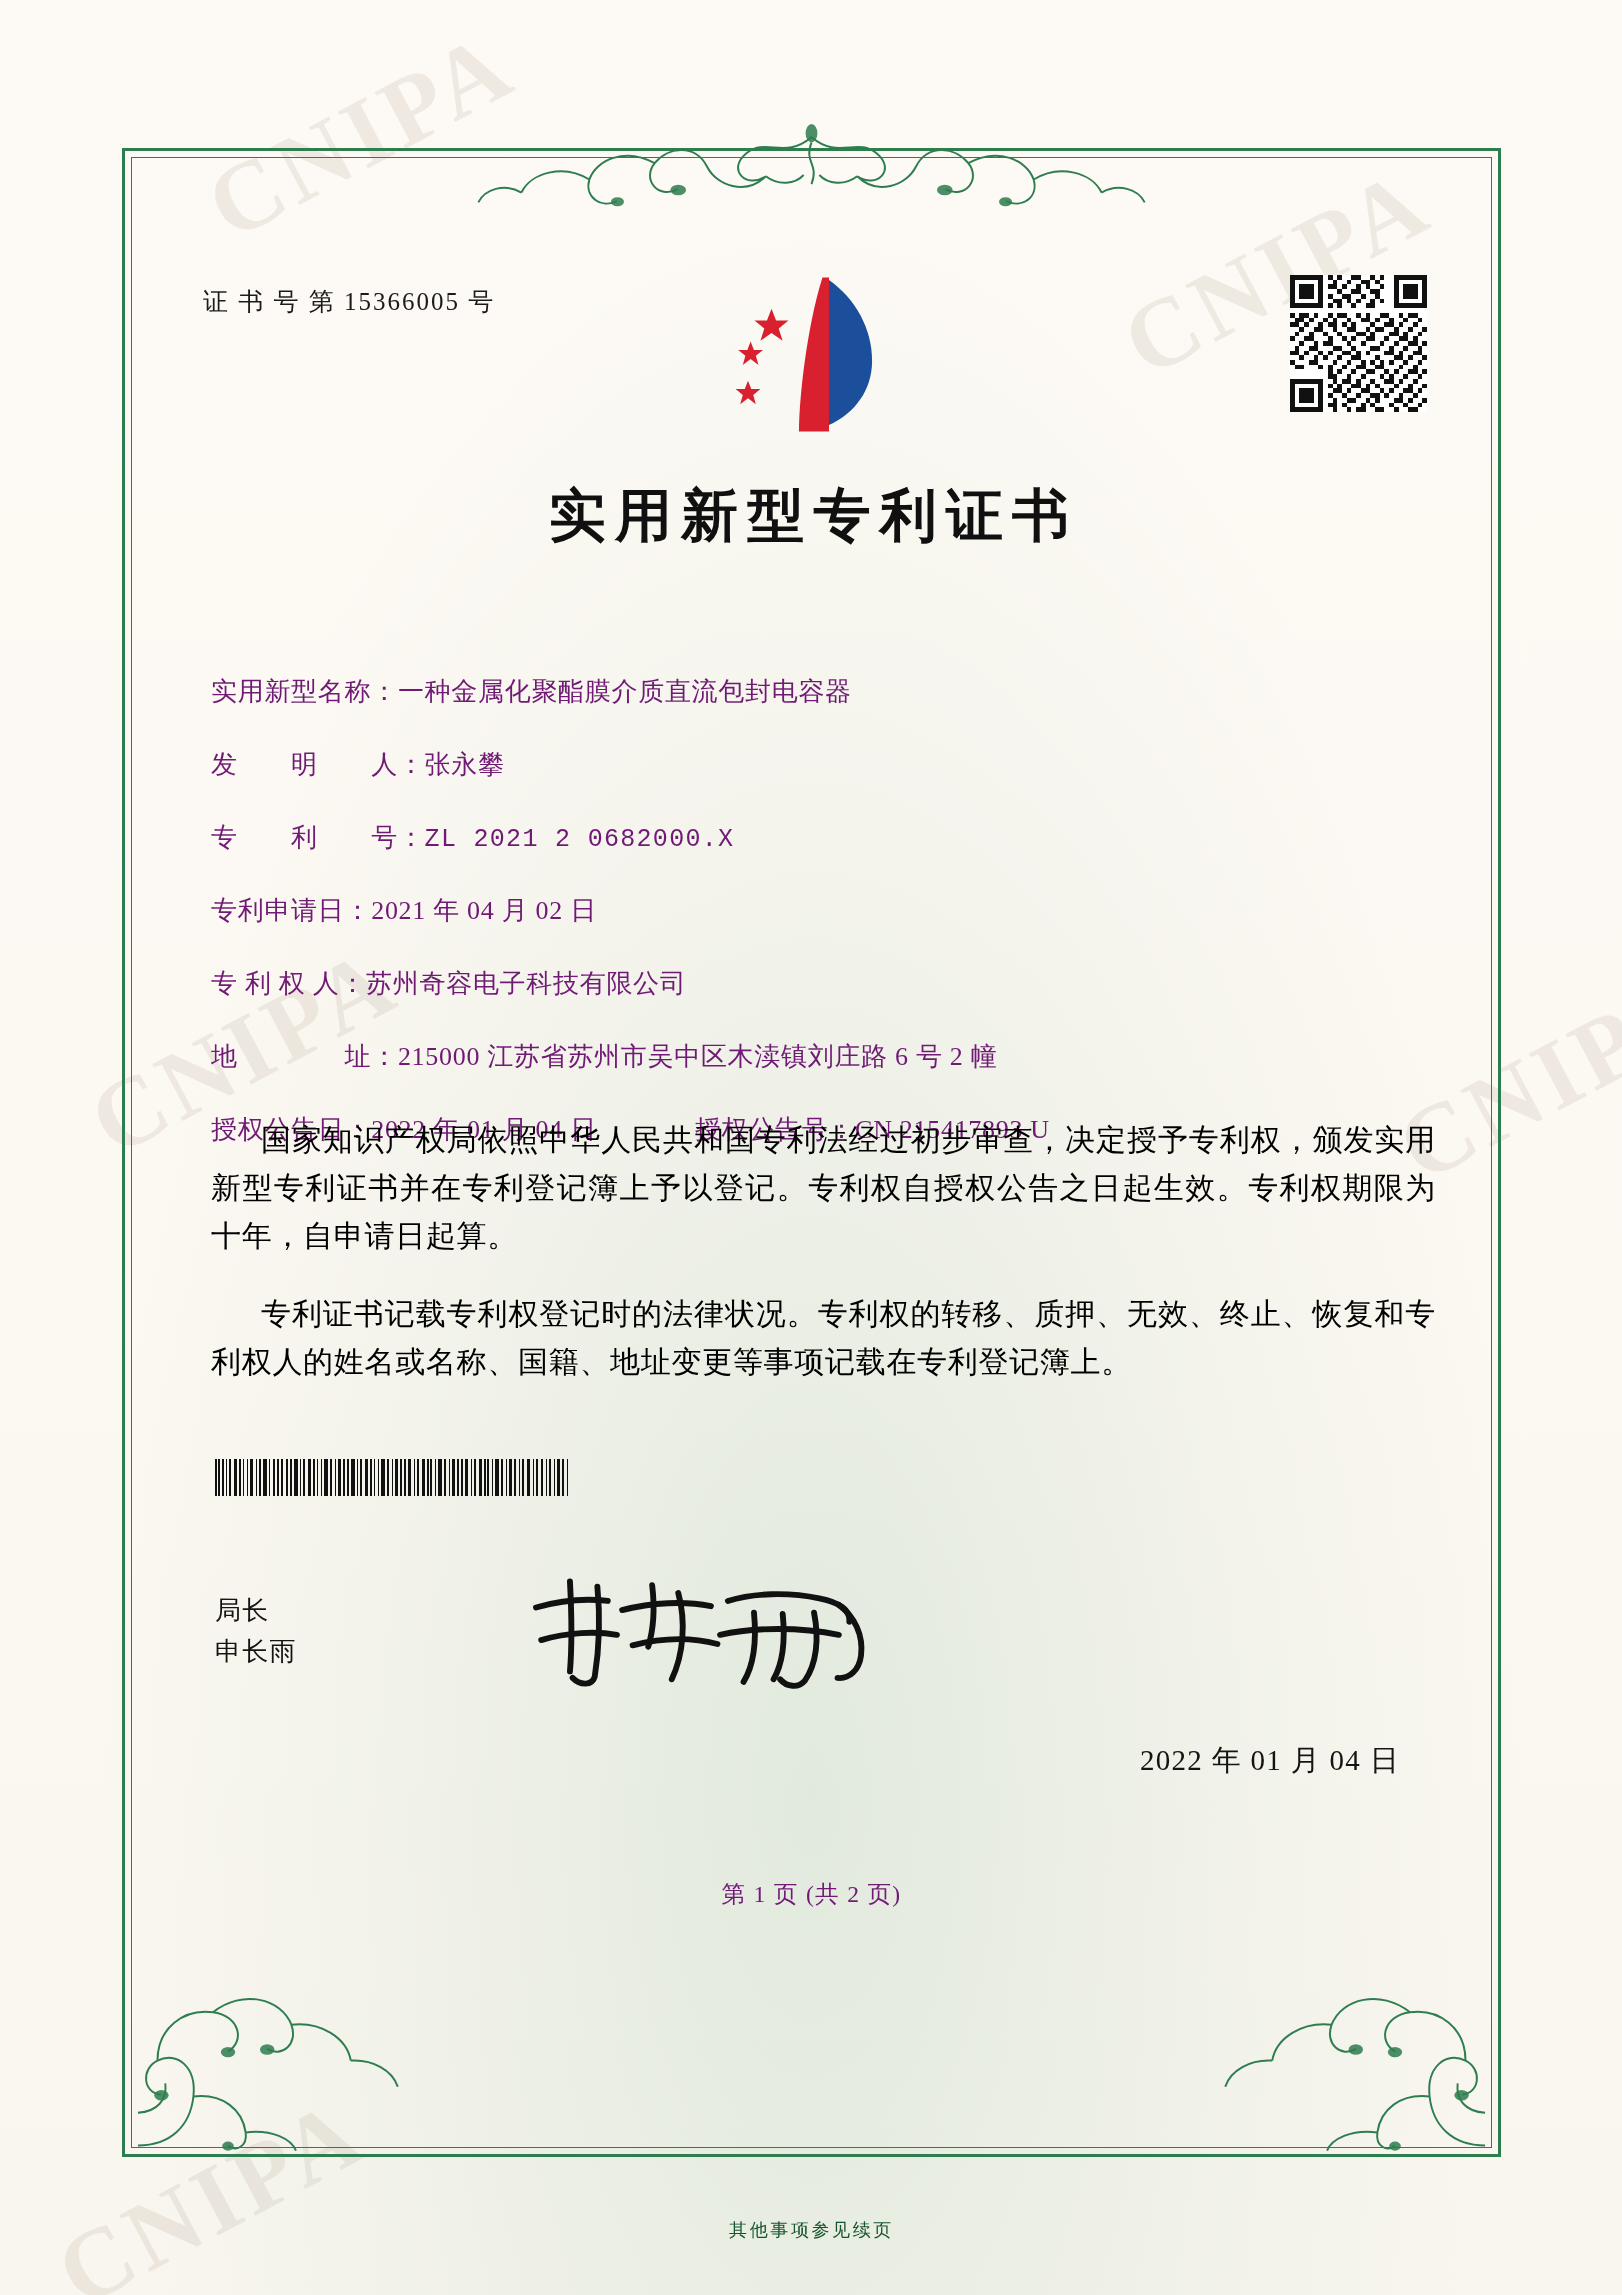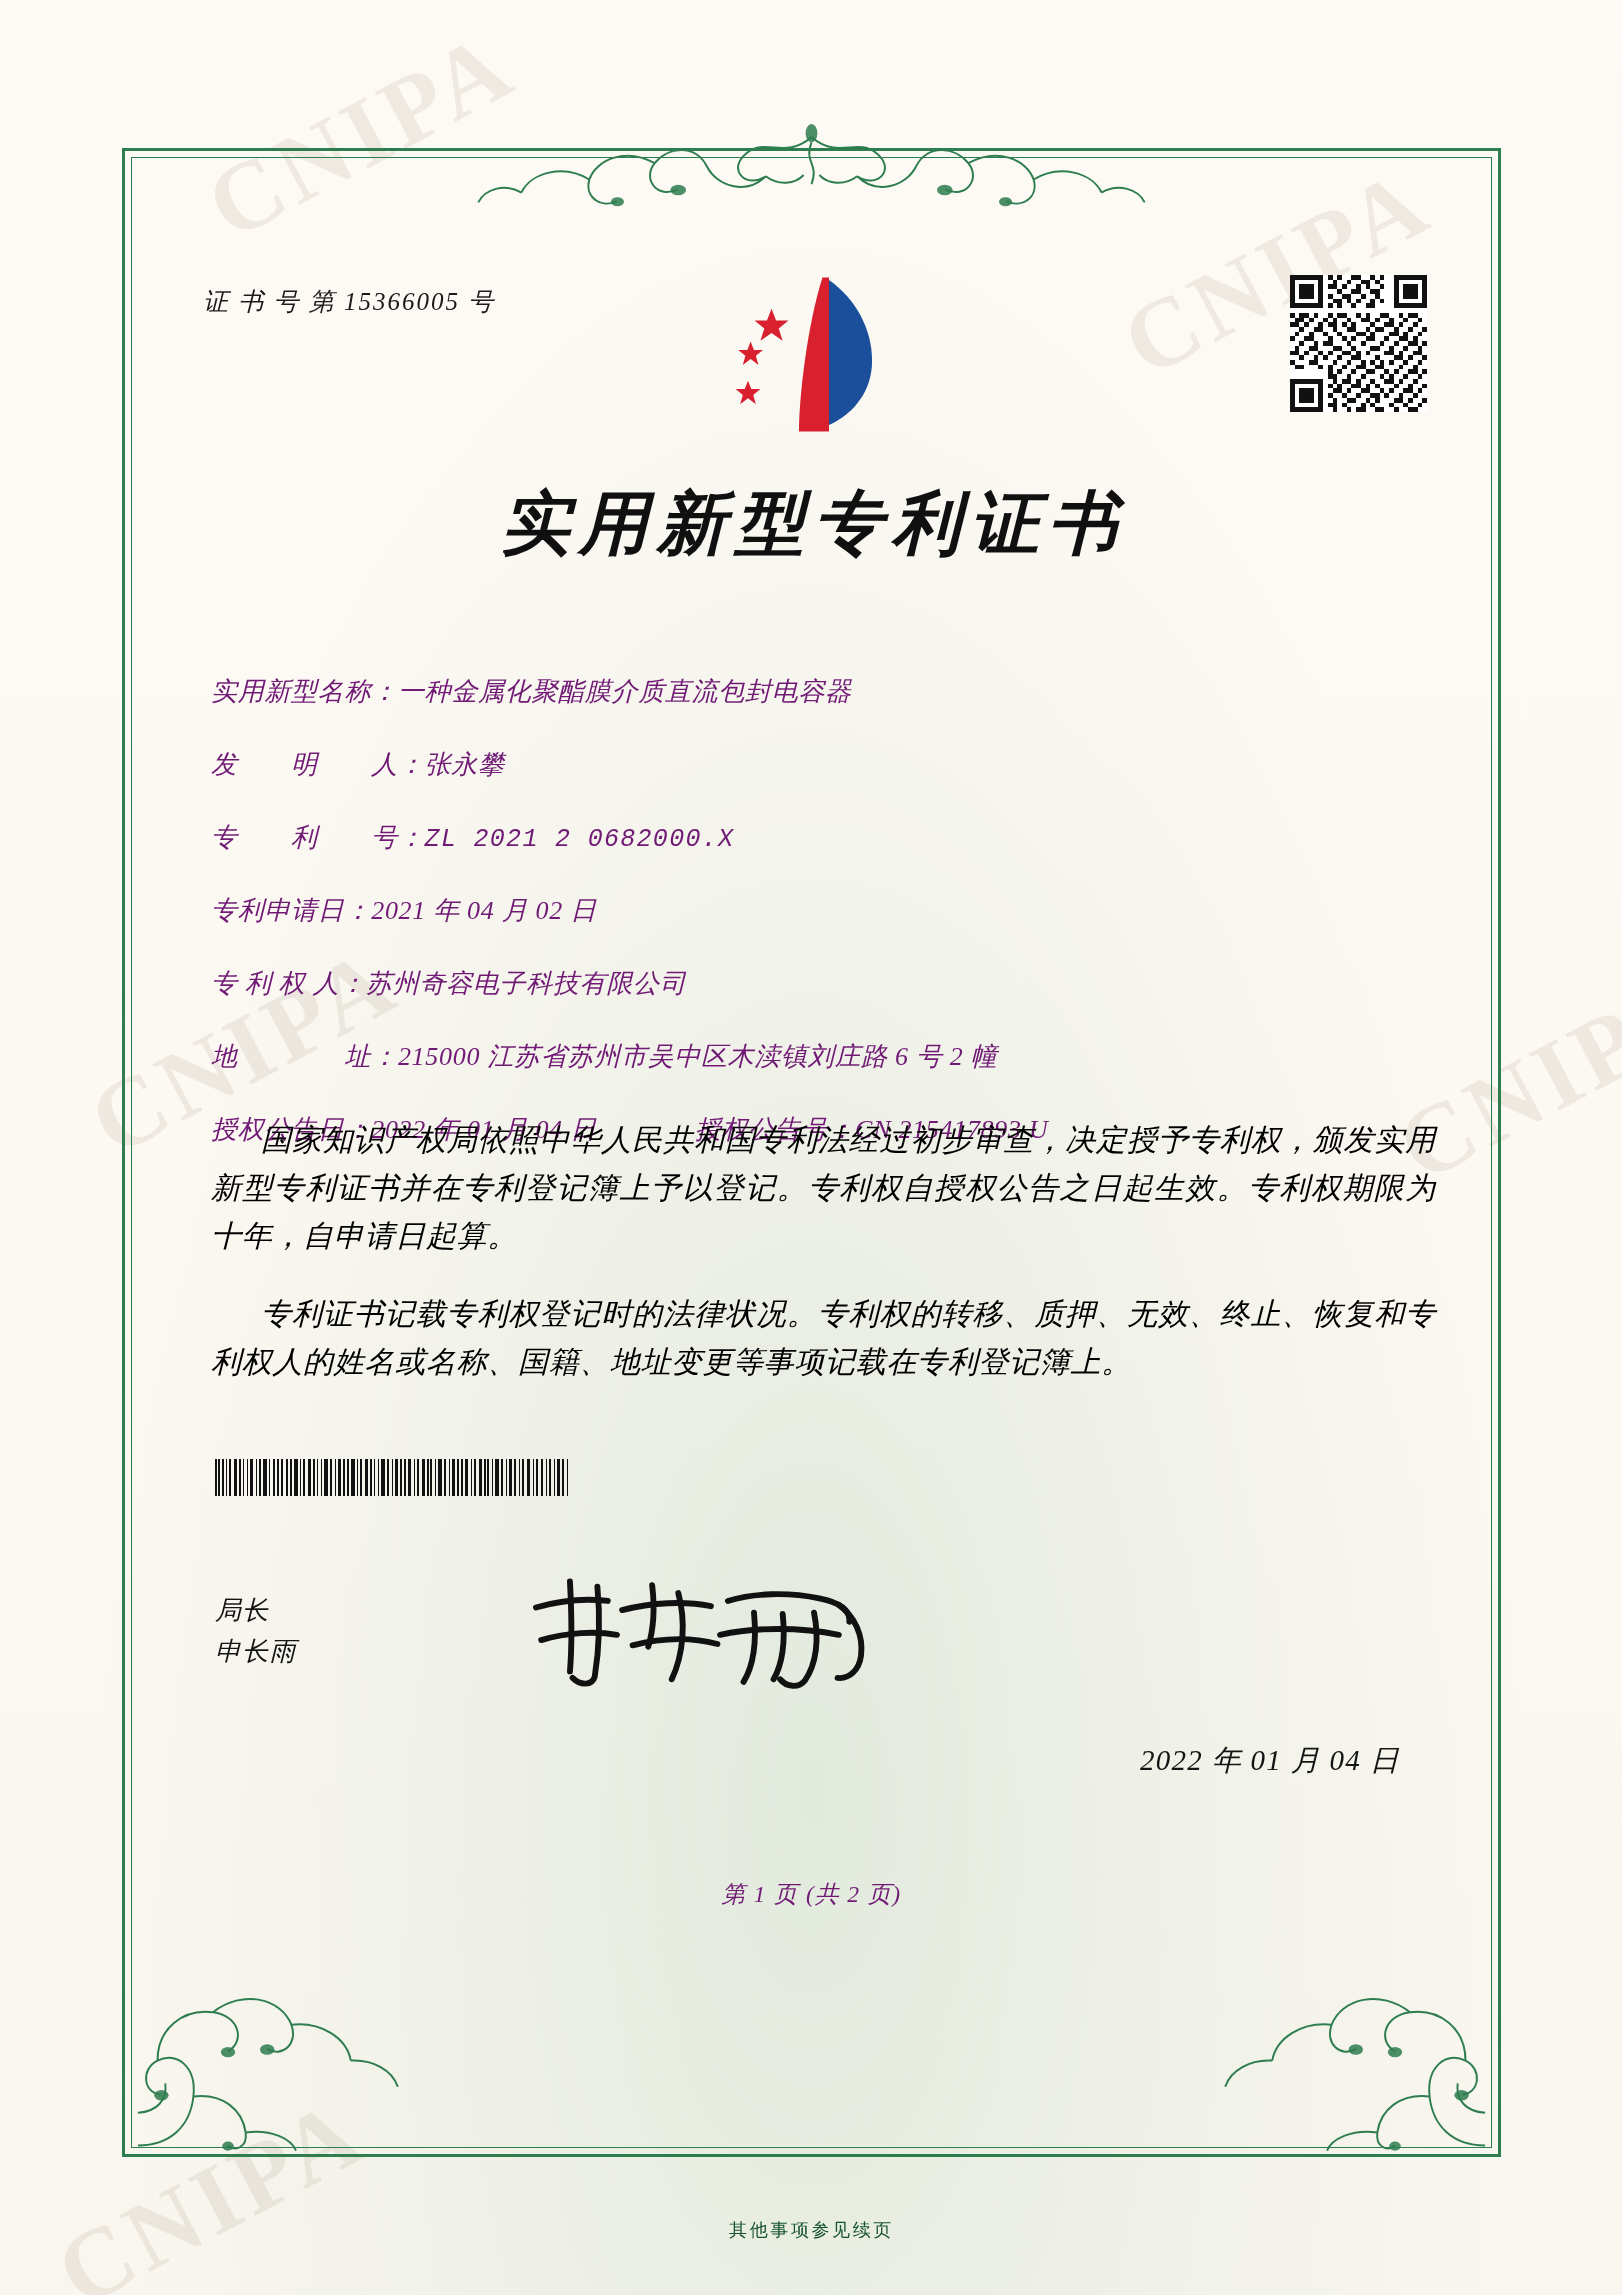--- a/index.html
+++ b/index.html
@@ -65,21 +65,20 @@
     pointer-events: none;
   }
 
   
   .content {
     position: absolute;
     left: 131px;
     top: 157px;
     width: 1361px;
     height: 1720px;
-    font-style: italic;
   }
 
   .cert-no {
     position: absolute;
     left: 72px;
     top: 128px;
     font-size: 25px;
     color: #1b1b1b;
     letter-spacing: 2px;
     white-space: nowrap;
@@ -94,21 +93,21 @@
     width: 222px;
     height: 190px;
   }
 
   .title {
     position: absolute;
     left: 4px;
     right: 0;
     top: 321px;
     text-align: center;
-    font-size: 69px;
+    font-size: 57px;
     font-weight: 700;
     letter-spacing: 9.2px;
     color: #101010;
     font-family: "DejaVu Serif", "Liberation Serif", serif;
   }
 
   
   .qr {
     position: absolute;
     right: 65px;

